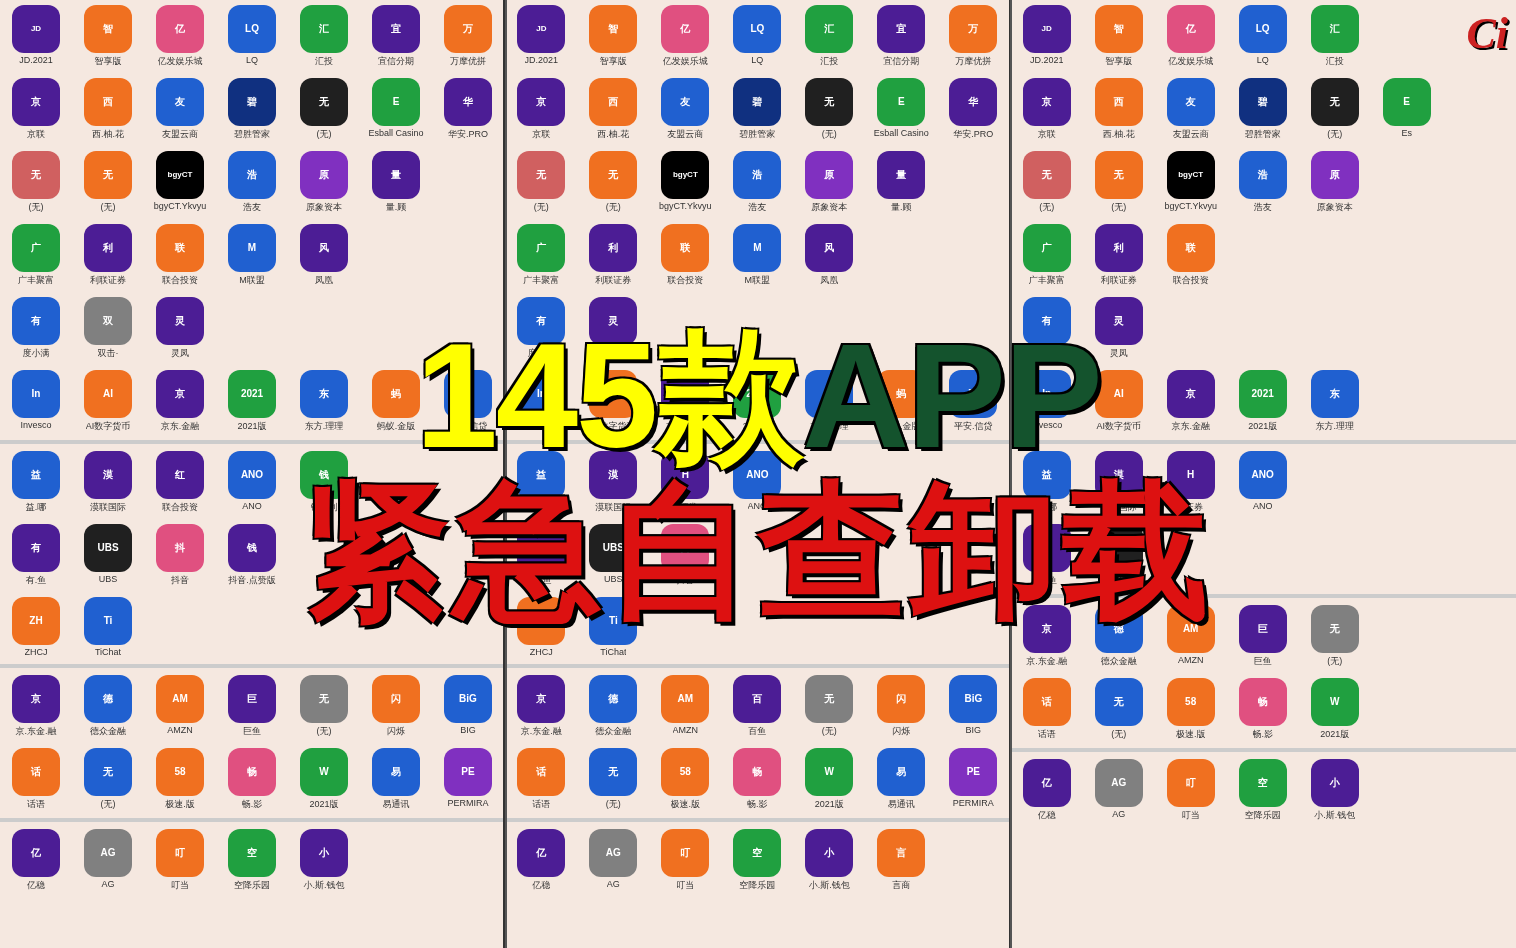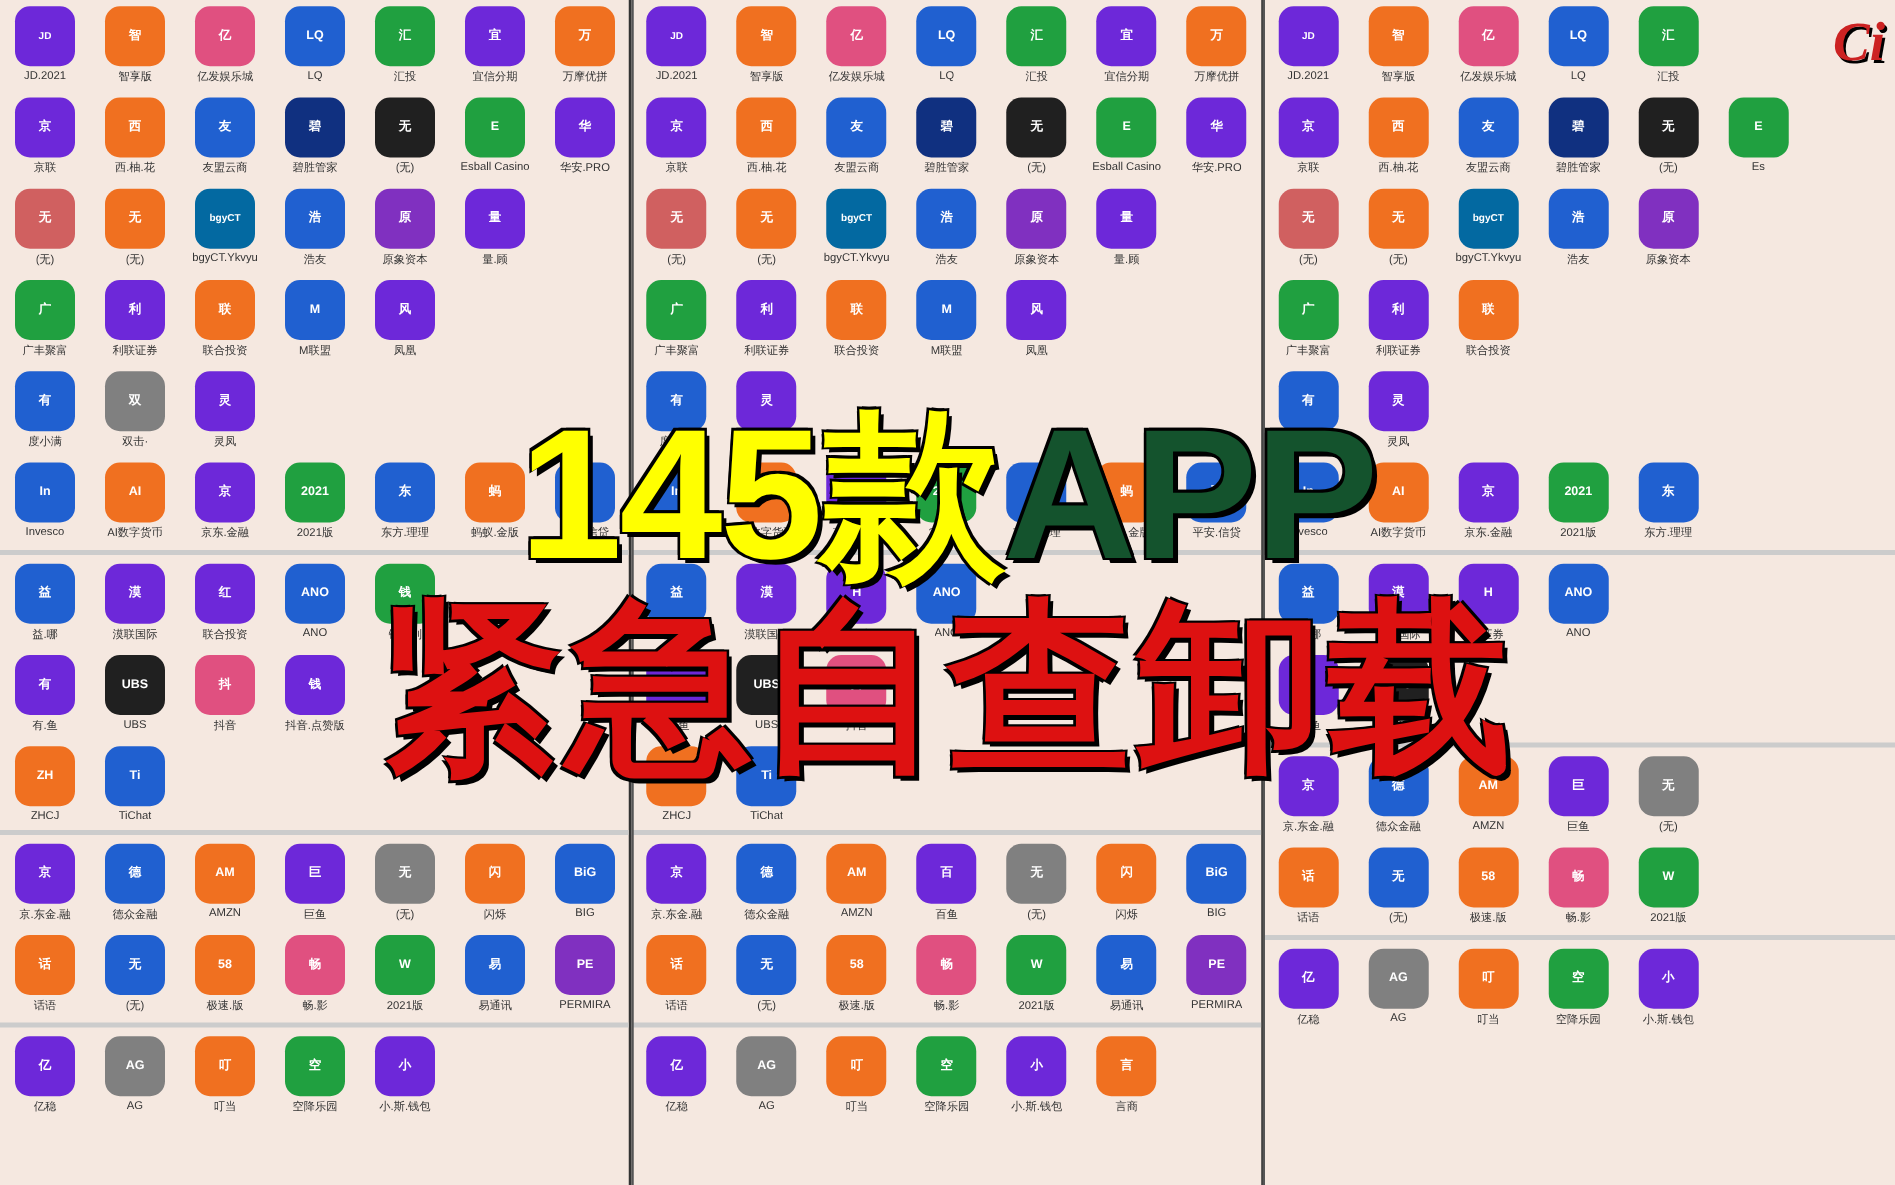--- a/index.html
+++ b/index.html
@@ -123,27 +123,27 @@
     .vdivider {
       position: absolute;
       top: 0;
       width: 2px;
       height: 100%;
       background: #555;
       z-index: 2;
     }
 
     
-    .ic-red { background: #6d28d9; }
+    .ic-red { background: #4c1d95; }
     .ic-orange { background: #f07020; }
     .ic-pink { background: #e05080; }
     .ic-blue { background: #2060d0; }
     .ic-green { background: #20a040; }
     .ic-purple { background: #8030c0; }
-    .ic-teal { background: #0369a1; }
+    .ic-teal { background: #000000; }
     .ic-darkblue { background: #103080; }
     .ic-gray { background: #808080; }
     .ic-black { background: #202020; }
     .ic-salmon { background: #d06060; }
 
     
     .ci-text {
       position: absolute;
       top: 8px;
       right: 8px;

